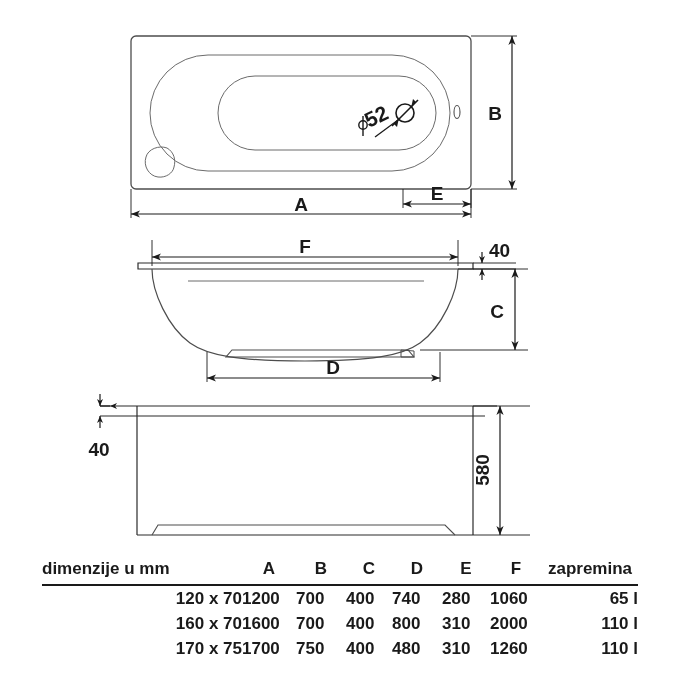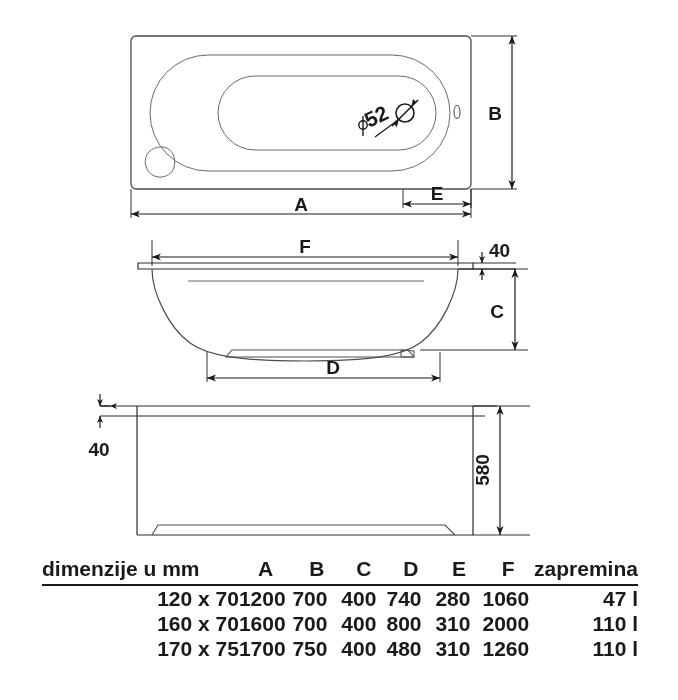--- a/index.html
+++ b/index.html
@@ -30,21 +30,21 @@
     left: 42px;
     top: 556px;
     width: 596px;
     border-collapse: collapse;
     font-family: "Liberation Sans", sans-serif;
   }
   .spec-table th,
   .spec-table td {
     padding: 0;
     font-weight: bold;
-    font-size: 21px;
+    font-size: 17px;
     line-height: 25px;
     white-space: nowrap;
   }
   .spec-table thead th {
     padding-bottom: 3px;
     border-bottom: 2px solid #1a1a1a;
   }
   .th-label   { text-align: left;  padding-left: 14px; }
   .th-dim     { text-align: center; }
   .th-vol     { text-align: center; padding-right: 4px; }
@@ -212,21 +212,21 @@
     </thead>
     <tbody>
       <tr>
         <td class="td-label">120 x 70</td>
         <td class="td-dim">1200</td>
         <td class="td-dim">700</td>
         <td class="td-dim">400</td>
         <td class="td-dim">740</td>
         <td class="td-dim">280</td>
         <td class="td-dim">1060</td>
-        <td class="td-vol">47 l</td>
+        <td class="td-vol">65 l</td>
       </tr>
       <tr>
         <td class="td-label">160 x 70</td>
         <td class="td-dim">1600</td>
         <td class="td-dim">700</td>
         <td class="td-dim">400</td>
         <td class="td-dim">800</td>
         <td class="td-dim">310</td>
         <td class="td-dim">2000</td>
         <td class="td-vol">110 l</td>

